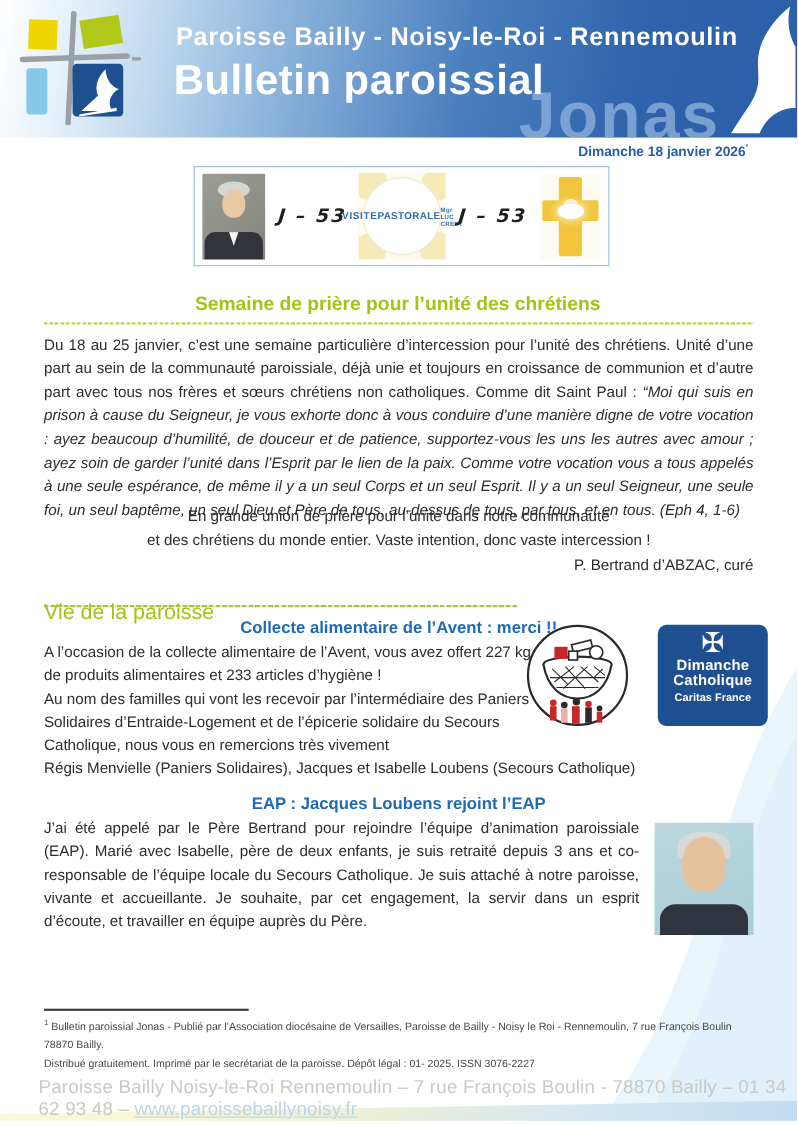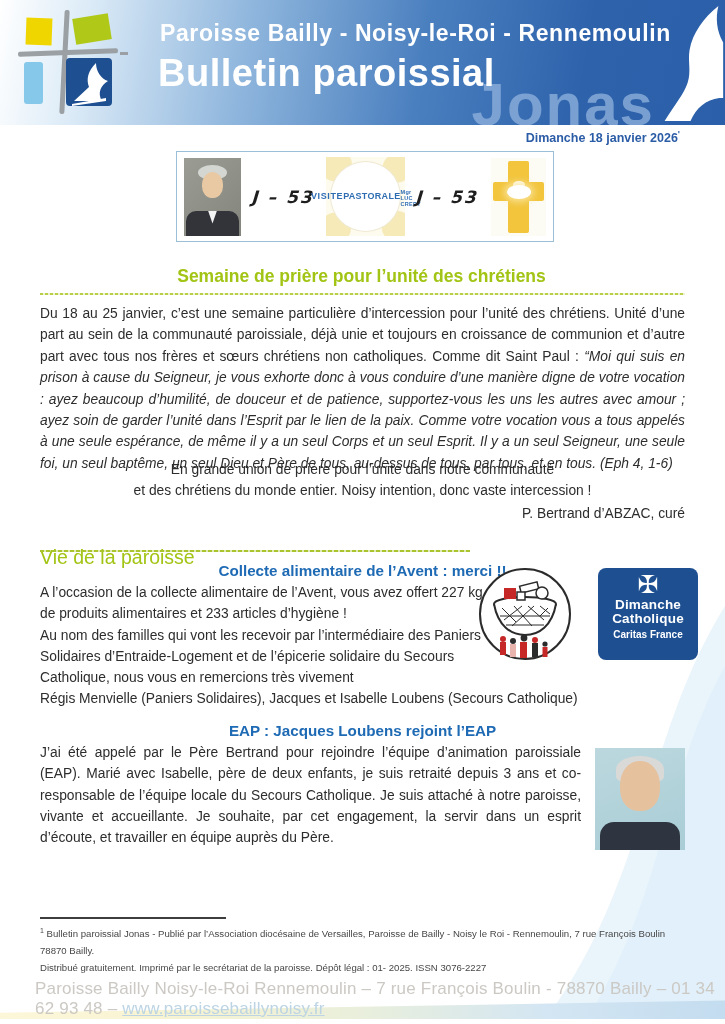--- a/index.html
+++ b/index.html
@@ -174,21 +174,21 @@
 
   <div class="unity-title">Semaine de prière pour l’unité des chrétiens</div>
   <div class="rule-green-dotted"></div>
 
   <div class="unity-par">
     <span>Du 18 au 25 janvier, c’est une semaine particulière d’intercession pour l’unité des chrétiens. Unité d’une part au sein de la communauté paroissiale, déjà unie et toujours en croissance de communion et d’autre part avec tous nos frères et sœurs chrétiens non catholiques. Comme dit Saint Paul : </span><span class="quote">“Moi qui suis en prison à cause du Seigneur, je vous exhorte donc à vous conduire d’une manière digne de votre vocation :  ayez beaucoup d’humilité, de douceur et de patience, supportez-vous les uns les autres avec amour ; ayez soin de garder l’unité dans l’Esprit par le lien de la paix. Comme votre vocation vous a tous appelés à une seule espérance, de même il y a un seul Corps et un seul Esprit. Il y a un seul Seigneur, une seule foi, un seul baptême, un seul Dieu et Père de tous, au-dessus de tous, par tous, et en tous.  (Eph 4, 1-6)</span>
   </div>
 
   <div class="unity-center">
     <div>En grande union de prière pour l’unité dans notre communauté</div>
-    <div>et des chrétiens du monde entier. Noisy intention, donc vaste intercession !</div>
+    <div>et des chrétiens du monde entier. Vaste intention, donc vaste intercession !</div>
   </div>
 
   <div class="signature">P. Bertrand d’ABZAC, curé</div>
 
   <div class="vie-title">Vie de la paroisse</div>
   <div class="rule-green-solid"></div>
 
   <div class="section collecte">
     <h3 class="sec-h">Collecte alimentaire de l’Avent : merci !!</h3>
     <div class="sec-body collecte-text">A l’occasion de la collecte alimentaire de l’Avent, vous avez offert 227 kg de produits alimentaires et 233 articles d’hygiène !</div>

